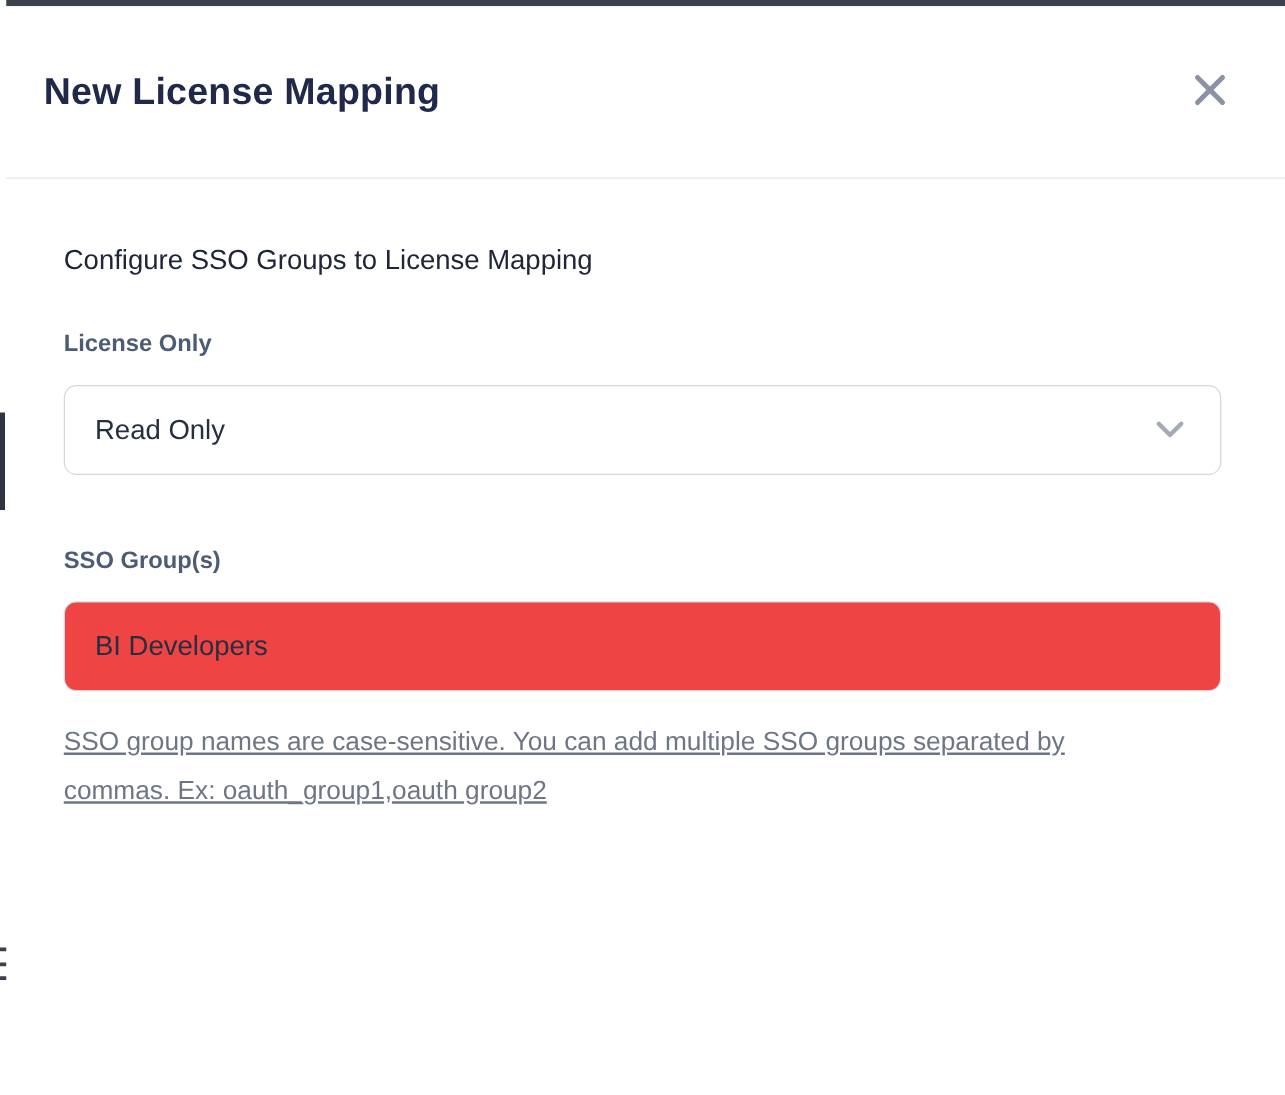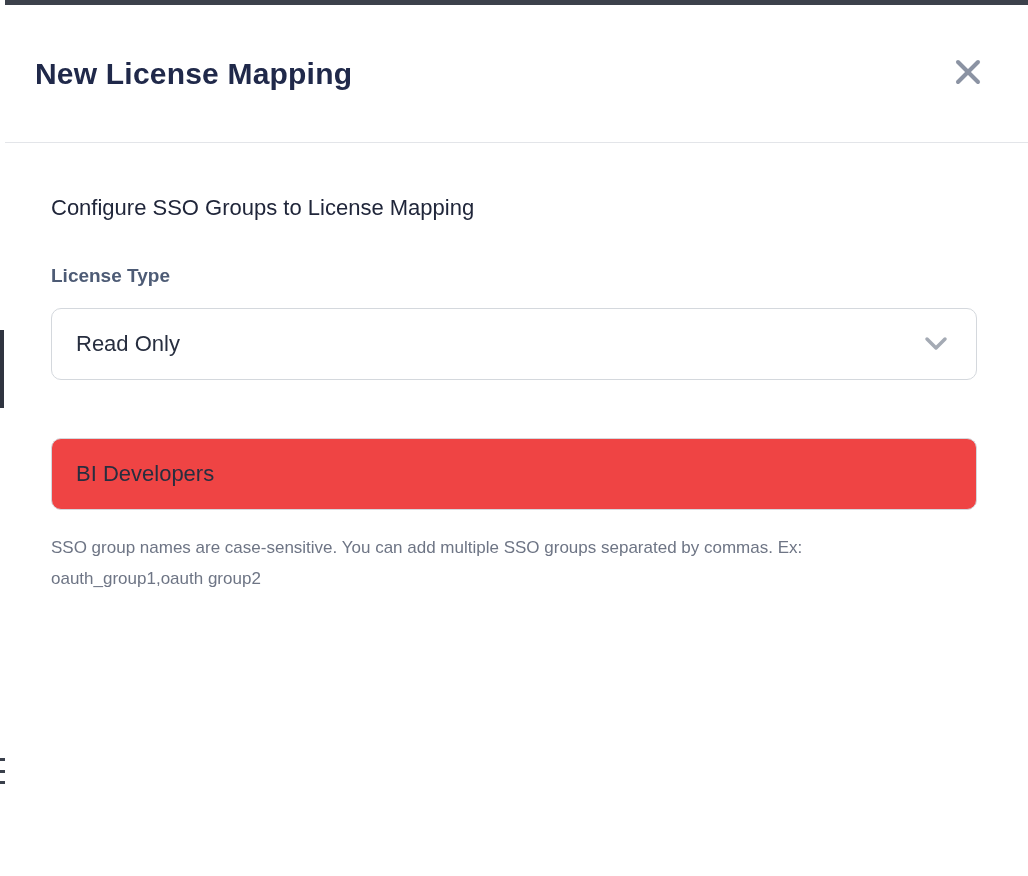--- a/index.html
+++ b/index.html
@@ -122,23 +122,24 @@
     padding: 0 24px;
     font-size: 22px;
     color: #272e3f;
     font-family: "Liberation Sans", sans-serif;
     background: #ef4444;
     outline: none;
   }
   .helper-text {
     margin-top: 22px;
     max-width: 880px;
-    font-size: 17px;
+    font-size: 21px;
     line-height: 1.85;
     color: #6e7585;
+    text-decoration: underline;
   }
 </style>
 </head>
 <body>
 
 <div class="page-edge-top"></div>
 <div class="page-edge-left"></div>
 <div class="edge-mark-1"></div>
 <div class="edge-mark-2">
   <span></span>
@@ -157,30 +158,31 @@
           <line x1="23" y1="3" x2="3" y2="23" stroke="#8b93a3" stroke-width="4" stroke-linecap="round"></line>
         </svg>
       </span>
     </button>
   </div>
 
   <div class="modal-body">
 
     <div class="config-heading">Configure SSO Groups to License Mapping</div>
 
-    <div class="field-label">License Type</div>
+    <div class="field-label">License Only</div>
 
     <div class="select-box">
       <span class="select-value">Read Only</span>
       <span class="chevron">
         <svg width="24" height="16" viewBox="0 0 24 16">
           <polyline points="3,3 12,12 21,3" fill="none" stroke="#a4aab4" stroke-width="3.5" stroke-linecap="round" stroke-linejoin="round"></polyline>
         </svg>
       </span>
     </div>
 
+    <div class="field-label">SSO Group(s)</div>
 
     <input class="text-input" type="text" value="BI Developers" style="">
 
     <div class="helper-text">SSO group names are case-sensitive. You can add multiple SSO groups separated by commas. Ex: oauth_group1,oauth group2</div>
 
   </div>
 </div>
 
 </body></html>

